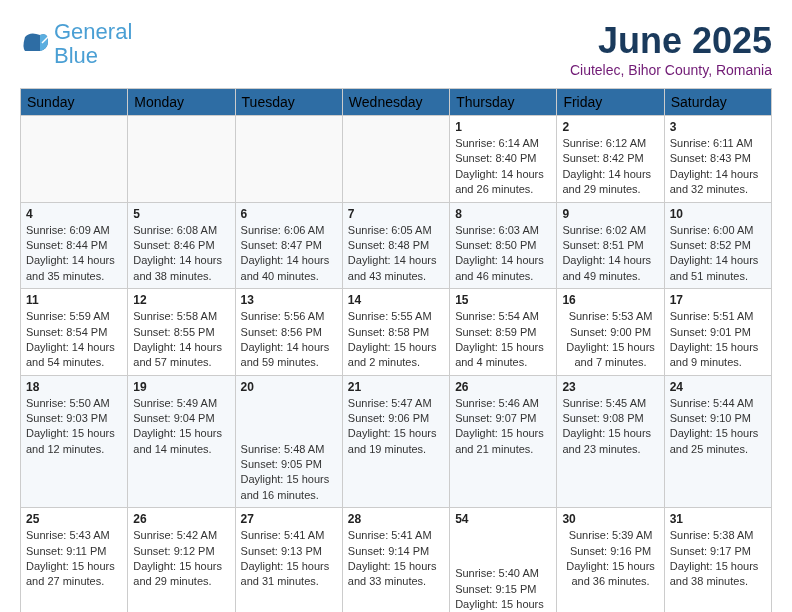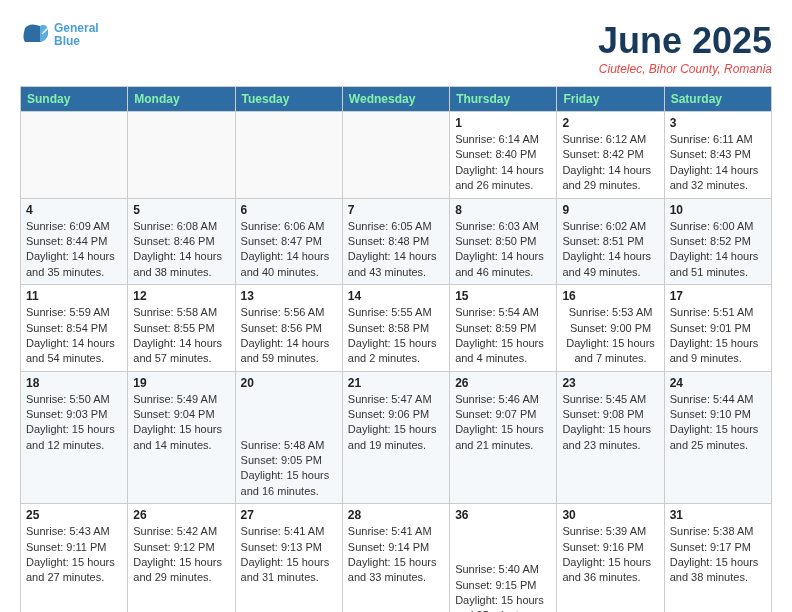--- a/index.html
+++ b/index.html
@@ -17,58 +17,57 @@
       display: flex;
       justify-content: space-between;
       align-items: flex-start;
       margin-bottom: 10px;
     }
     .logo {
       display: flex;
       align-items: center;
     }
     .logo-text {
-      font-size: 12px;
-      font-weight: bold;
+      font-size: 22px;
+      font-weight: normal;
       color: #1a3a5c;
       line-height: 1.1;
     }
     .logo-text span {
       color: #4a9fd4;
     }
     .logo-icon {
       width: 30px;
       height: 30px;
       margin-right: 4px;
     }
     .title-area {
       text-align: right;
     }
     .month-title {
       font-size: 36px;
       font-weight: bold;
       color: #1a3a5c;
     }
     .location {
-      font-size: 12px;
-      color: #ef4444;
-      font-style: italic;
+      font-size: 14px;
+      color: #701a75;
     }
     .calendar {
       width: 100%;
       border-collapse: collapse;
       font-size: 10px;
     }
     .calendar th {
       background: #2e6da4;
-      color: #86efac;
+      color: #000000;
       text-align: left;
       padding: 5px 6px;
-      font-size: 12px;
-      font-weight: bold;
+      font-size: 14px;
+      font-weight: normal;
       border: 1px solid #ccc;
     }
     .calendar td {
       border: 1px solid #ccc;
       vertical-align: top;
       padding: 4px 5px;
       width: 107px;
       min-height: 85px;
       background: #fff;
     }
@@ -329,29 +328,29 @@
 and 31 minutes.</div>
           </td>
           <td>
             <span class="day-num">28</span>
             <div class="day-info" style="white-space: pre-line;">Sunrise: 5:41 AM
 Sunset: 9:14 PM
 Daylight: 15 hours
 and 33 minutes.</div>
           </td>
           <td>
-            <span class="day-num">36</span>
+            <span class="day-num">54</span>
             <div class="day-info" style="white-space: pre-line; margin-top: 40px;">Sunrise: 5:40 AM
 Sunset: 9:15 PM
 Daylight: 15 hours
 and 35 minutes.</div>
           </td>
           <td>
             <span class="day-num">30</span>
-            <div class="day-info" style="white-space: pre-line;">Sunrise: 5:39 AM
+            <div class="day-info" style="white-space: pre-line; text-align: center;">Sunrise: 5:39 AM
 Sunset: 9:16 PM
 Daylight: 15 hours
 and 36 minutes.</div>
           </td>
           <td>
             <span class="day-num">31</span>
             <div class="day-info" style="white-space: pre-line;">Sunrise: 5:38 AM
 Sunset: 9:17 PM
 Daylight: 15 hours
 and 38 minutes.</div>

